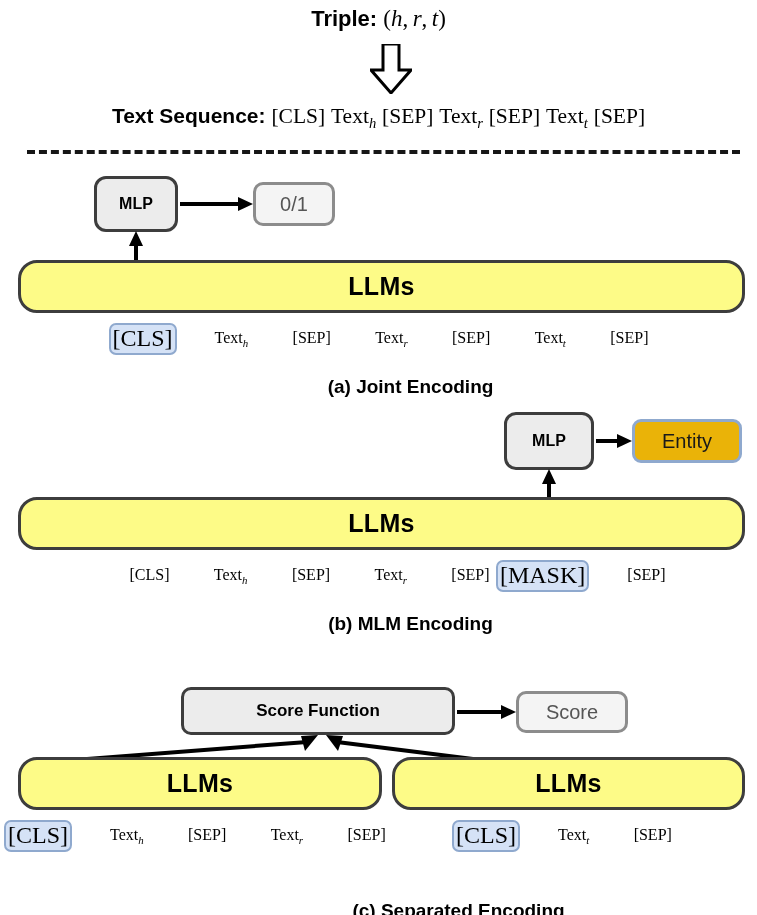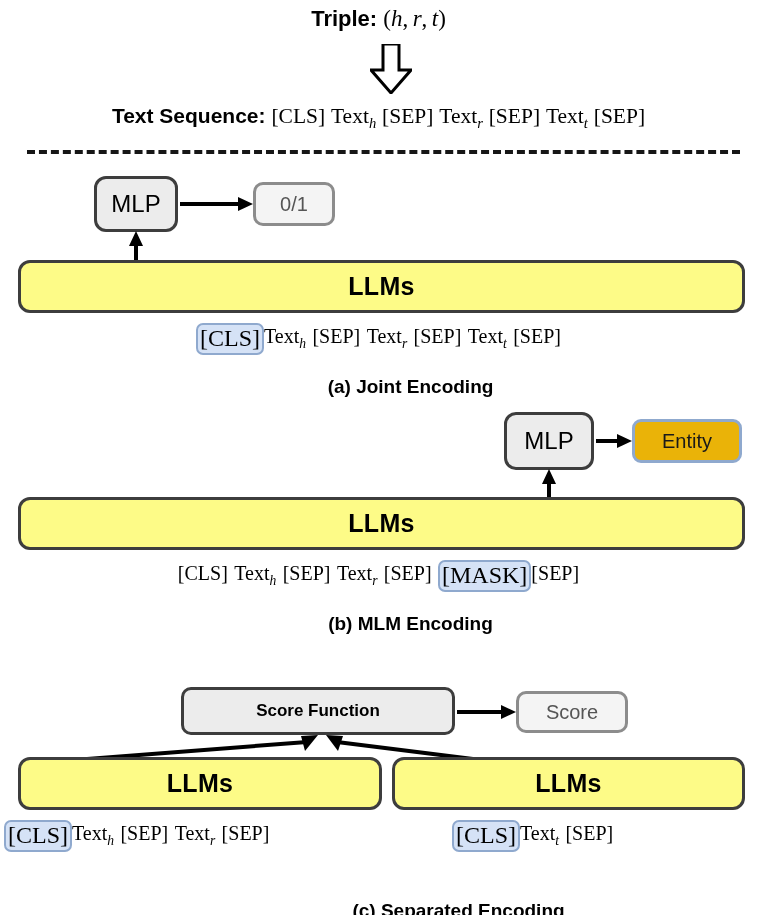--- a/index.html
+++ b/index.html
@@ -63,40 +63,40 @@
 
   #divider {
     left: 27px; top: 150px; width: 713px; height: 0;
     border-top: 4px dashed #161616;
   }
 
   
   .llm-bar {
     background: #FDFB87;
     border: 3px solid #3D3D3D;
-    border-radius: 12px;
+    border-radius: 19px;
     box-sizing: border-box;
     display: flex;
     align-items: center;
     justify-content: center;
     font-weight: bold;
     font-size: 25px;
     letter-spacing: 0.3px;
     color: #000;
   }
   .mlp-box {
     background: #ECECEC;
     border: 3px solid #3D3D3D;
     border-radius: 12px;
     box-sizing: border-box;
     display: flex;
     align-items: center;
     justify-content: center;
-    font-weight: normal;
-    font-size: 24px;
+    font-weight: bold;
+    font-size: 16px;
     color: #000;
   }
   .out-box-gray {
     background: #F4F4F4;
     border: 3px solid #8C8C8C;
     border-radius: 10px;
     box-sizing: border-box;
     display: flex;
     align-items: center;
     justify-content: center;
@@ -126,21 +126,21 @@
     font-size: 17px;
     color: #000;
   }
 
   
   .token-strip {
     position: absolute;
     white-space: nowrap;
     font-size: 23px;
   }
-  .token-strip .tok { font-size: 20px; }
+  .token-strip .tok { font-size: 16px; margin-left: 38px; }
   .hl-box {
     display: inline-block;
     background: #D5E2F6;
     border: 2.5px solid #8FA9CE;
     border-radius: 7px;
     padding: 1px 2px 2px 2px;
     box-sizing: border-box;
     font-family: "Liberation Serif", serif;
     font-size: 24px;
     line-height: 1.05;

